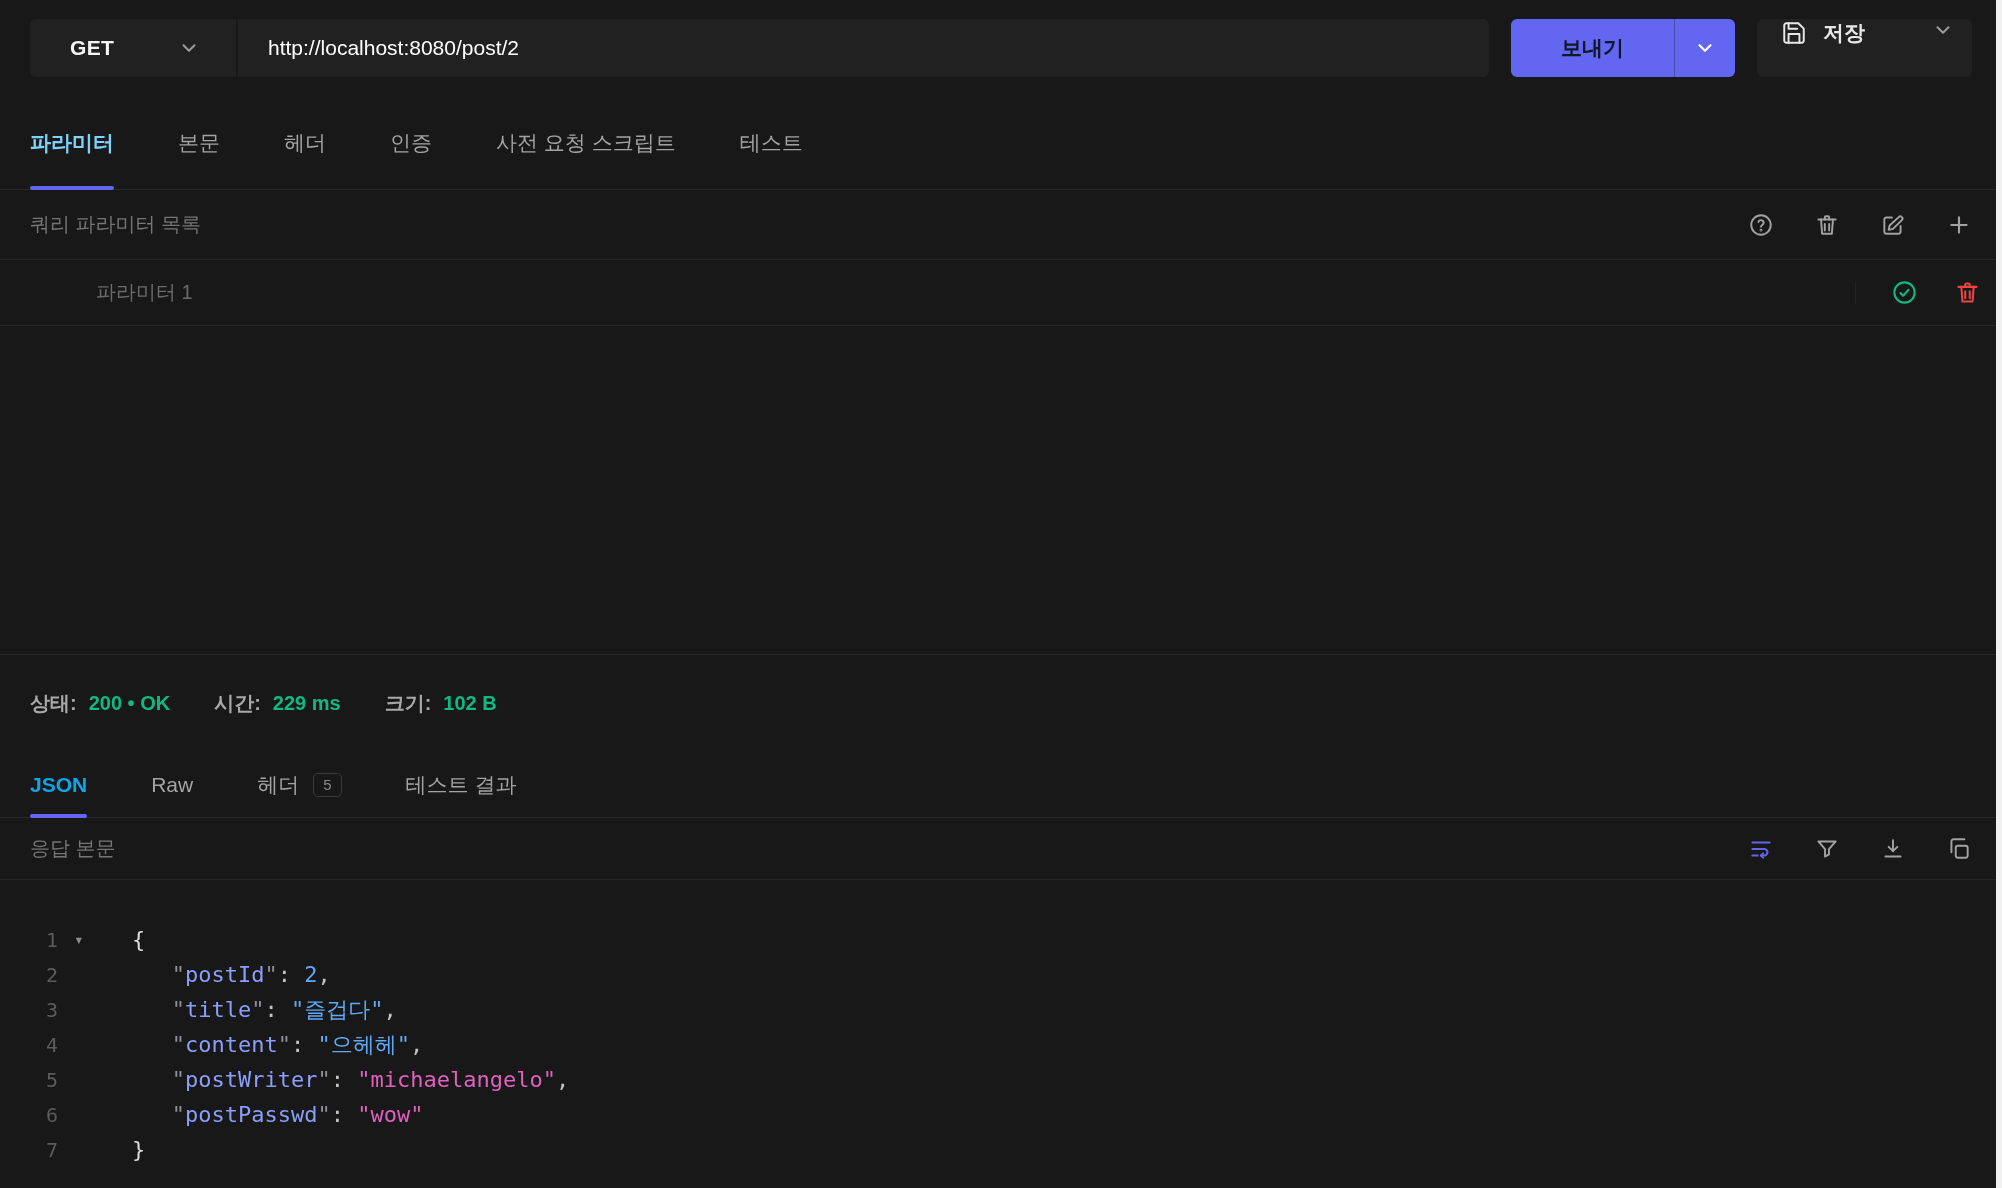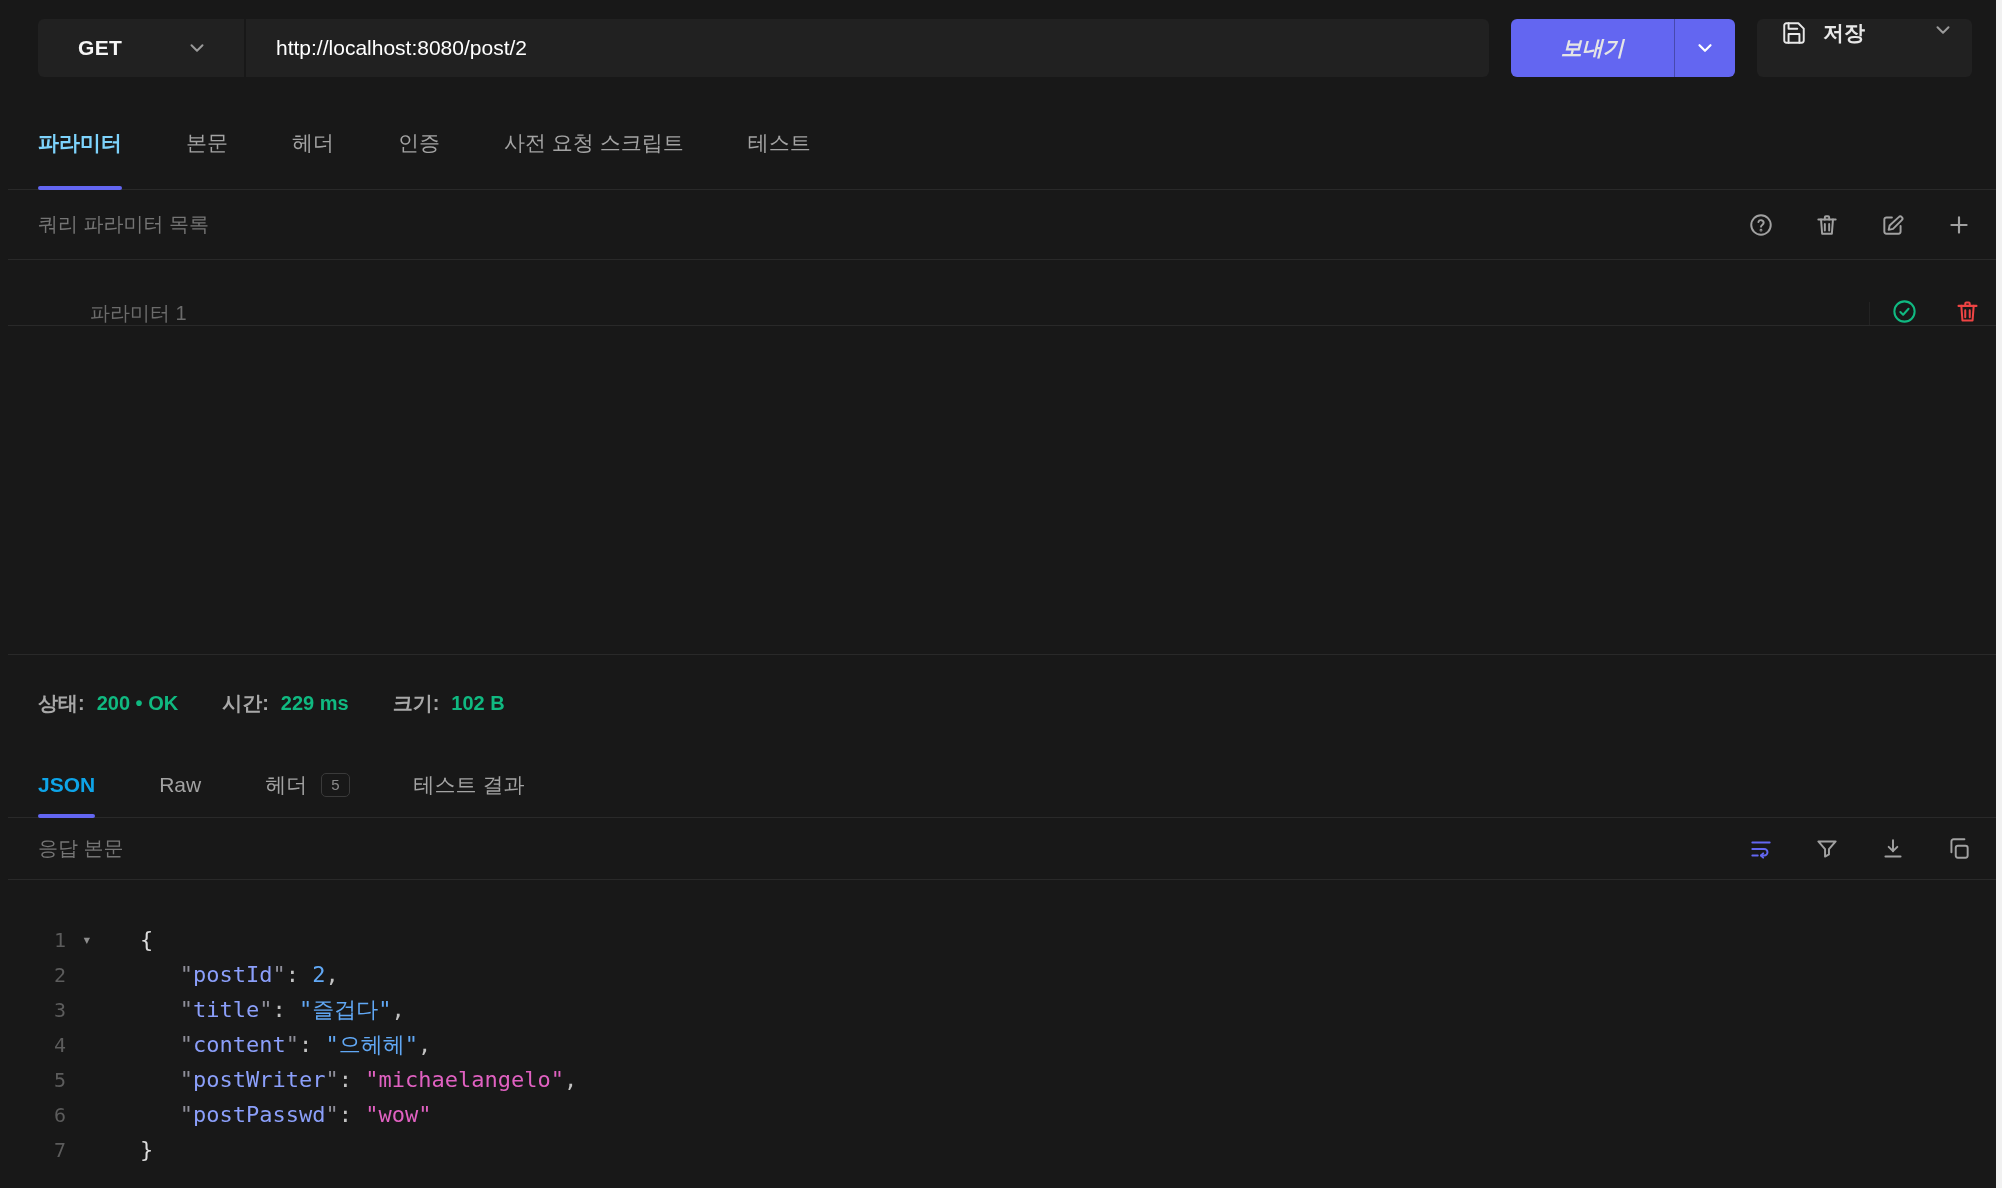--- a/index.html
+++ b/index.html
@@ -1,38 +1,38 @@
 <!DOCTYPE html>
 <html style="--bg: #181818; --panel: #212121; --border: #292929; --accent: #6366f1; --green: #10b981; --red: #ef4444; --text: #f5f5f5; --text-dim: #a3a3a3; --text-faint: #757575; --gutter: #5c5c5c; --tok-key: #8b9ffa; --tok-num: #61a8f5; --tok-str: #61a8f5; --tok-str2: #e061c1; --tok-q: #8f8f9a; --tok-punct: #c2c2c2; --tok-brace: #dcdcdc;"><head>
 <meta charset="utf-8">
 <style>
   * { margin:0; padding:0; box-sizing:border-box; }
   html,body { background:#0d0d0d; }
   body { font-family:"Liberation Sans","DejaVu Sans",sans-serif; }
   .app {
     position:relative; width:2002px; height:1188px;
     background:var(--bg,#181818); color:var(--text,#f5f5f5);
-    display:flex; flex-direction:column; overflow:hidden;padding-left:8px;
+    display:flex; flex-direction:column; overflow:hidden;
   }
   svg { display:block; }
   button { background:none; border:none; color:inherit; font:inherit; cursor:pointer; }
   input { outline:none; }
 
   
   .request-bar { flex:none; height:96px; display:flex; align-items:center; gap:22px; padding:0 30px; }
   .url-group { flex:1; height:58px; display:flex; background:var(--panel,#212121); border-radius:6px; overflow:hidden; }
   .method { width:208px; flex:none; display:flex; align-items:center; justify-content:space-between;
             padding:0 36px 0 40px; border-right:2px solid var(--bg,#181818); }
   .method-label { font-size:21px; font-weight:700; letter-spacing:.3px; }
   .chev { color:#9a9a9a; }
   .url-input { flex:1; background:transparent; border:none; color:#fff; font-size:21px; padding:0 30px;
                font-family:"Liberation Sans","DejaVu Sans",sans-serif; }
   .send-group { flex:none; width:224px; height:58px; background:var(--accent,#6366f1); border-radius:6px;
                 display:flex; align-items:stretch; overflow:hidden; }
-  .send-main { flex:1; color:#e5e5e5; font-size:21px; font-weight:700;font-style:italic; }
+  .send-main { flex:1; color:#0f172a; font-size:21px; font-weight:700; }
   .send-sep { width:1px; background:rgba(0,0,0,.28); margin:0; }
   .send-chev { width:60px; display:flex; align-items:center; justify-content:center; color:#fff; }
   .save-group { flex:none; width:215px; height:58px; background:var(--panel,#212121); border-radius:6px;
                 display:flex; align-items:flex-start; overflow:hidden; }
   .save-main { flex:1; display:flex; align-items:center; gap:16px; padding:0 8px 0 24px; color:#e8e8e8; }
   .save-label { font-size:21px; font-weight:600; }
   .save-chev { width:58px; display:flex; align-items:center; justify-content:center; color:#9a9a9a; }
   .icon { color:inherit; }
 
   
@@ -46,21 +46,21 @@
 
   
   .section-head { flex:none; height:70px; display:flex; align-items:center; padding:0 30px;
                   border-bottom:1px solid var(--border,#292929); }
   .section-title { color:var(--text-faint,#757575); font-size:20px; font-weight:500; }
   .head-icons { margin-left:auto; display:flex; align-items:center; gap:40px; color:#a1a1a1; }
   .head-icons button { display:flex; color:#a1a1a1; }
   .head-icons button.accented { color:var(--accent,#6366f1); }
 
   
-  .param-row { flex:none; height:66px; display:flex; align-items:flex-end; border-bottom:1px solid var(--border,#292929); }
+  .param-row { flex:none; height:66px; display:flex; align-items:center; border-bottom:1px solid var(--border,#292929);gap:14px; }
   .drag-cell { width:66px; flex:none; border-right:1px solid #232323; }
   .kv-cell { flex:1; display:flex; align-items:center; padding:0 16px; border-right:1px solid #232323; }
   .kv-input { width:100%; background:transparent; border:none; color:#e5e5e5; font-size:20px;
               font-family:"Liberation Sans","DejaVu Sans",sans-serif; }
   .kv-input::placeholder { color:#6b6b6b; }
   .row-actions { width:132px; flex:none; display:flex; align-items:center; justify-content:center; gap:36px; }
   .act-on { color:var(--green,#10b981); display:flex; }
   .act-del { color:var(--red,#ef4444); display:flex; }
 
   .empty-space { flex:1; }

